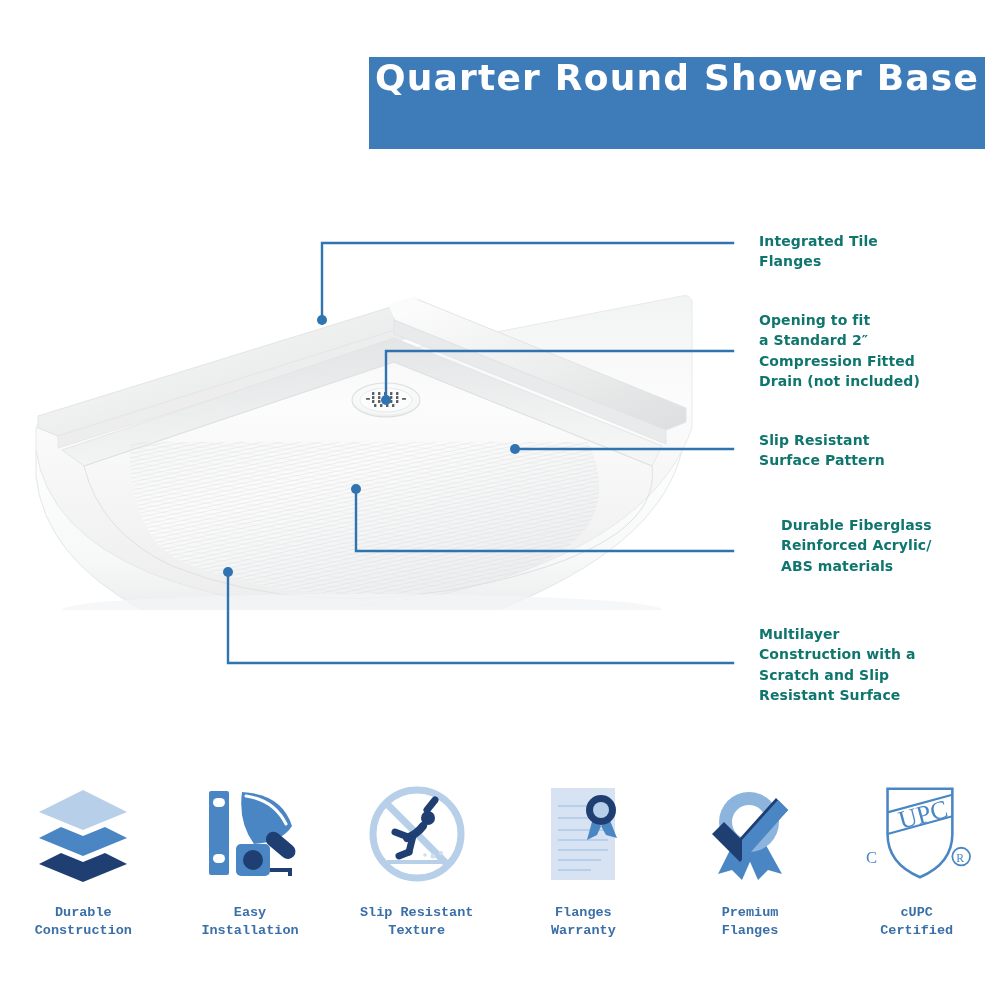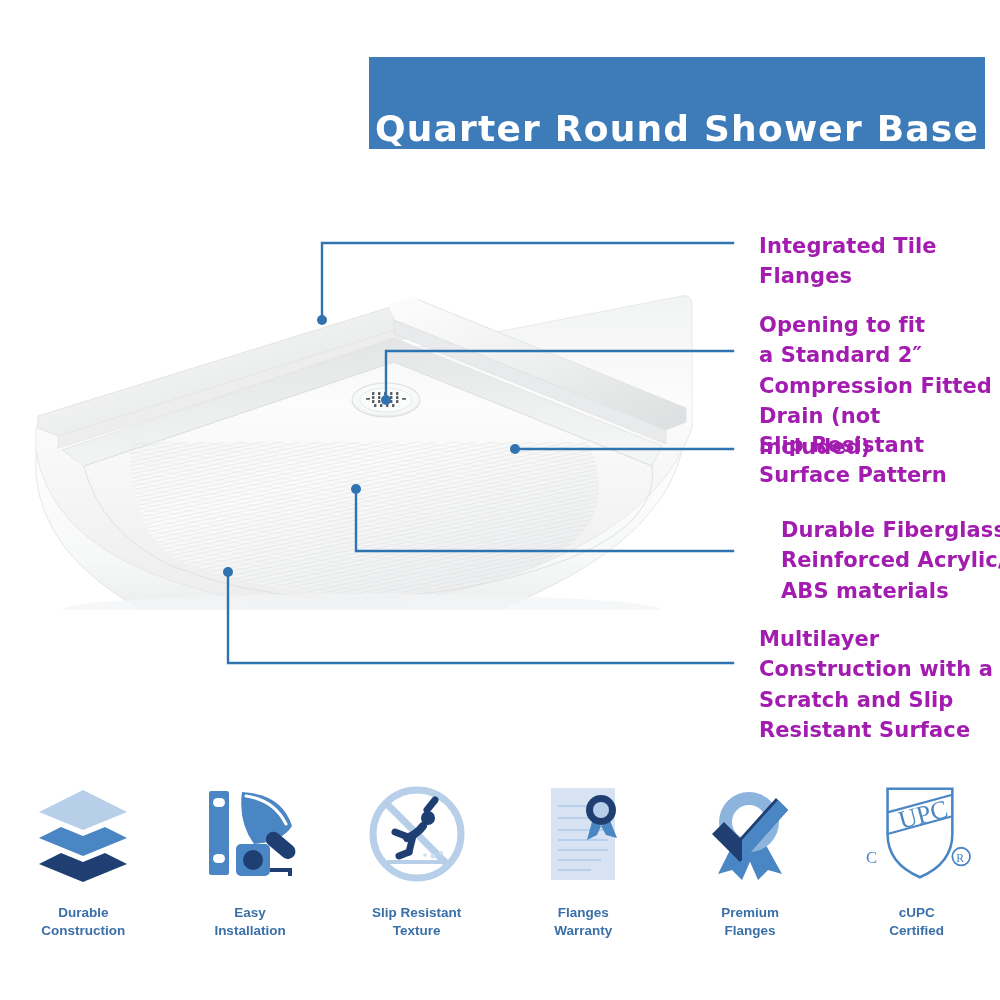--- a/index.html
+++ b/index.html
@@ -16,21 +16,21 @@
     background: #ffffff;
   }
 
   
   #title-banner {
     position: absolute;
     left: 369px; top: 57px;
     width: 616px; height: 92px;
     background: #3d7cb8;
     display: flex;
-    align-items: flex-end;
+    align-items: flex-start;
     justify-content: center;
   }
   #title-text {
     color: #ffffff;
     font-size: 36px;
     font-weight: bold;
     letter-spacing: 1.2px;
     white-space: nowrap;
     font-family: "DejaVu Sans", sans-serif;
   }
@@ -46,22 +46,22 @@
   
   #leader-svg {
     position: absolute; left: 0; top: 0;
     width: 1000px; height: 1000px;
     pointer-events: none;
   }
 
   
   .callout {
     position: absolute;
-    color: #a21caf;
-    font-size: 21px;
+    color: #0f766e;
+    font-size: 14px;
     font-weight: bold;
     line-height: 1.45;
     font-family: "DejaVu Sans", sans-serif;
     letter-spacing: 0.1px;
     white-space: pre-line;
   }
   #callout-flanges        { left: 759px; top: 231px; width: 235px; }
   #callout-drain          { left: 759px; top: 310px; width: 240px; }
   #callout-slip           { left: 759px; top: 430px; width: 235px; }
   #callout-material       { left: 781px; top: 515px; width: 240px; }
@@ -86,21 +86,21 @@
     display: flex; align-items: center; justify-content: center;
   }
   .feature-icon svg { display: block; }
   .feature-label {
     margin-top: 14px;
     color: #3a6fa8;
     font-size: 13.5px;
     font-weight: bold;
     line-height: 1.35;
     text-align: center;
-    font-family: Liberation Sans, sans-serif;
+    font-family: Liberation Mono, monospace;
     white-space: pre-line;
   }
 </style>
 </head>
 <body>
 
 <div id="page">
 
   <div id="title-banner">
     <span id="title-text">Quarter Round Shower Base</span>

